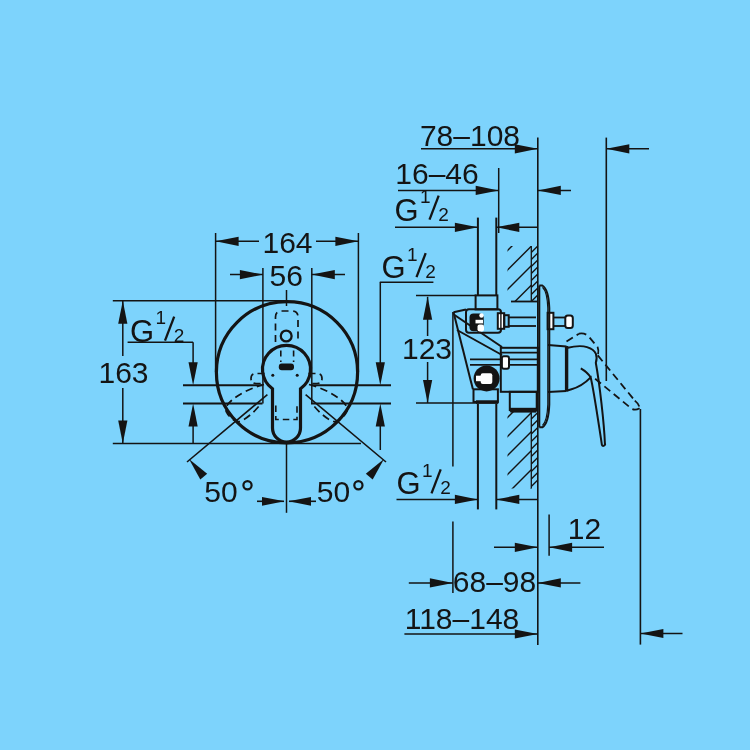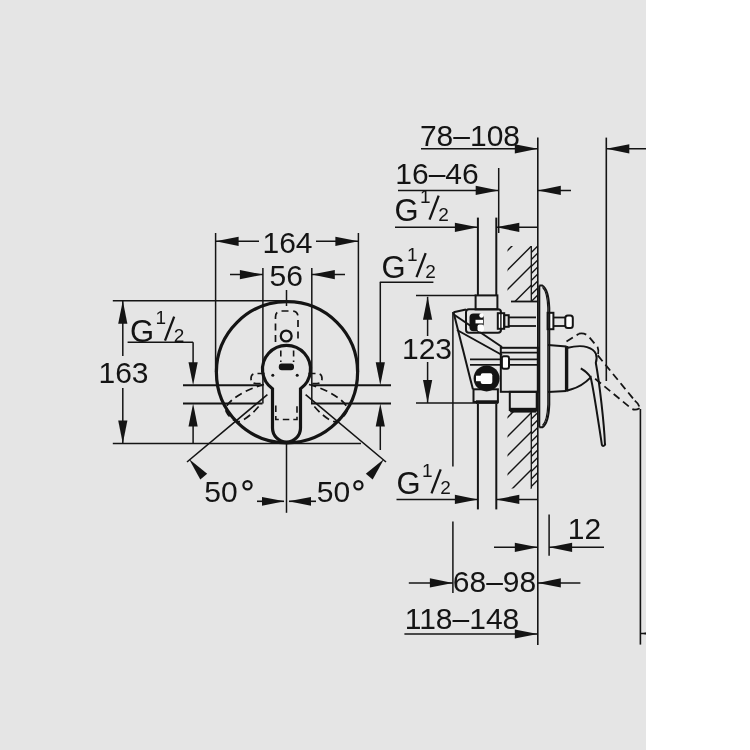--- a/index.html
+++ b/index.html
@@ -1,16 +1,16 @@
 <!DOCTYPE html>
 <html><head>
 <meta charset="utf-8">
 <style>
   html,body{margin:0;padding:0;background:#fff;}
-  #wrap{width:646px;height:750px;position:relative;background:#e5e5e5;overflow:hidden;}
+  #wrap{width:750px;height:750px;position:relative;background:#7dd3fc;overflow:hidden;}
   svg{position:absolute;left:0;top:0;}
   text{font-family:"Liberation Sans", sans-serif;fill:#141414;}
   .d{font-size:30px;}
   .s{font-size:19px;}
 </style>
 </head>
 <body>
 <div id="wrap">
 <svg width="750" height="750" viewBox="0 0 750 750">
 <g stroke="#141414" fill="none" stroke-linecap="butt">

